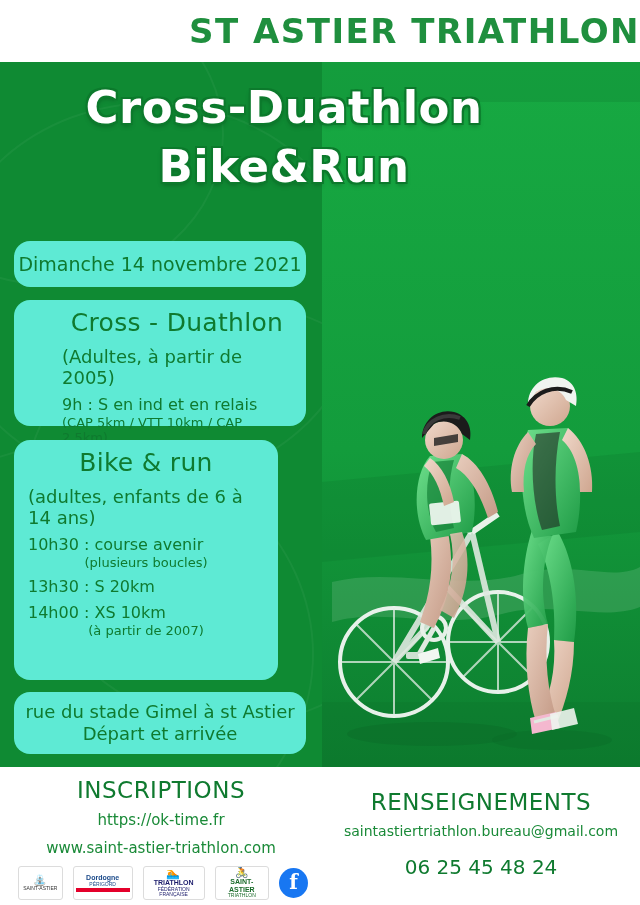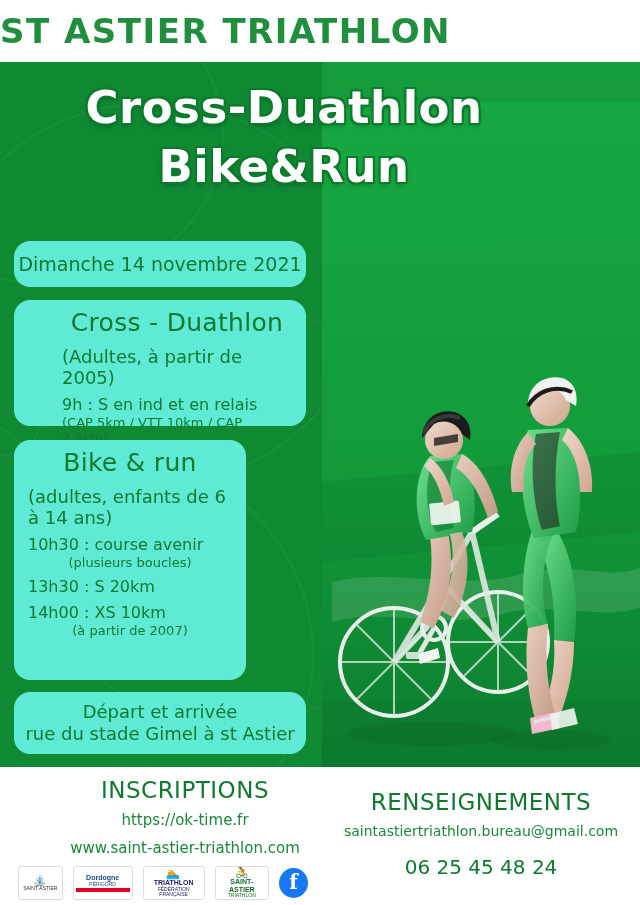--- a/index.html
+++ b/index.html
@@ -22,21 +22,21 @@
   }
   
   .title-band {
     position: absolute;
     left: 0; top: 0;
     width: 640px;
     height: 62px;
     background: #ffffff;
     display: flex;
     align-items: center;
-    justify-content: flex-start;
+    justify-content: flex-end;
   }
   .title-band .main-title {
     font-size: 34px;
     letter-spacing: 1.5px;
     font-weight: bold;
     color: #1f8f3e;
     white-space: nowrap;
     font-family: "DejaVu Sans", sans-serif;
   }
   
@@ -106,21 +106,21 @@
     display: flex; align-items: center; justify-content: center;
   }
   .box.date .txt { font-size: 19px; color: #0f7a2f; white-space: nowrap; }
 
   .box.cross {
     left: 14px; top: 238px;
     width: 292px; height: 126px; padding-left: 48px;
   }
   .box.bikerun {
     left: 14px; top: 378px;
-    width: 232px; height: 240px;
+    width: 264px; height: 240px;
   }
   .box.depart {
     left: 14px; top: 630px;
     width: 292px; height: 62px;
     display: flex; flex-direction: column; align-items: center; justify-content: center;
   }
   .hdr {
     font-size: 25px;
     text-align: center;
     color: #0f7a2f;
@@ -157,21 +157,20 @@
     position: absolute;
     left: 0; top: 767px;
     width: 640px;
     height: 138px;
     background: #ffffff;
   }
   .footer .col-left {
     position: absolute;
     left: 0; top: 0; width: 322px; height: 120px;
     text-align: center;
-    padding-left: 24px;
   }
   .footer .col-right {
     position: absolute;
     left: 322px; top: 12px; width: 318px; height: 138px;
     text-align: center;
   }
   .f-head {
     font-size: 23px;
     color: #0f7a2f;
     margin-top: 10px;
@@ -381,22 +380,22 @@
       <div class="line">10h30 : course avenir</div>
       <div class="note center">(plusieurs boucles)</div>
 
       <div class="line">13h30 : S 20km</div>
 
       <div class="line">14h00 : XS 10km</div>
       <div class="note center">(à partir de 2007)</div>
     </div>
 
     <div class="box depart">
+      <div class="dep-line">rue du stade Gimel à st Astier</div>
       <div class="dep-line">Départ et arrivée</div>
-      <div class="dep-line">rue du stade Gimel à st Astier</div>
     </div>
   </div>
 
   <div class="footer">
     <div class="col-left">
       <div class="f-head">INSCRIPTIONS</div>
       <div class="f-sub">https://ok-time.fr</div>
       <div class="f-web">www.saint-astier-triathlon.com</div>
       <div class="logos">
         <div class="logo w1">

